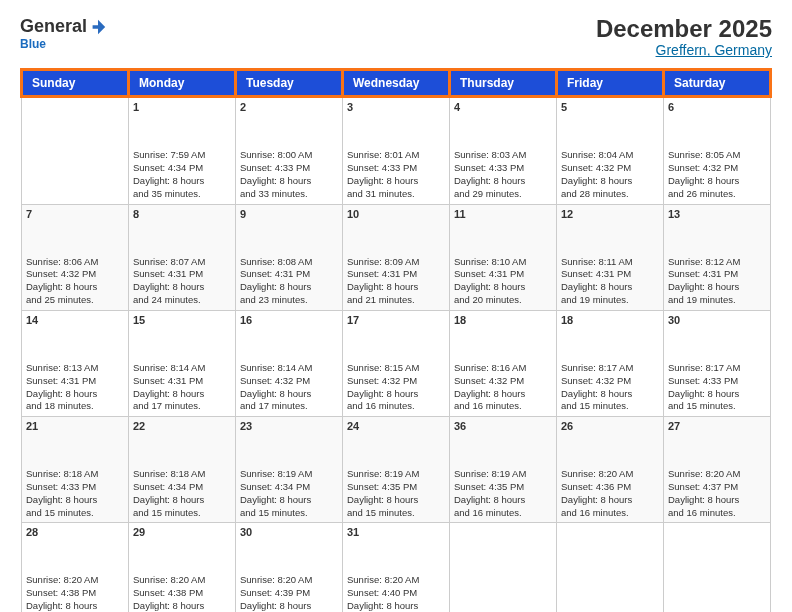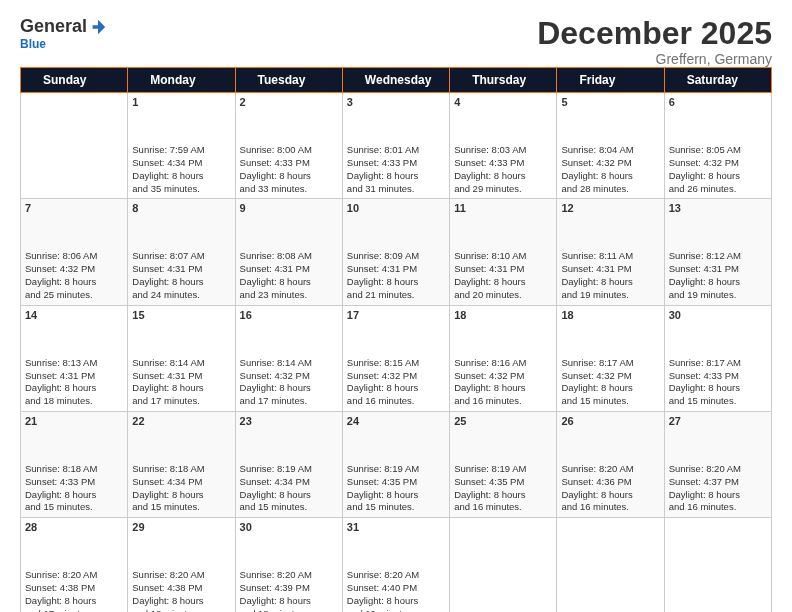--- a/index.html
+++ b/index.html
@@ -14,20 +14,21 @@
       width: 792px;
       height: 612px;
       padding: 16px 20px 12px 20px;
       display: flex;
       flex-direction: column;
     }
     .header {
       display: flex;
       justify-content: space-between;
       align-items: flex-start;
+      margin-bottom: 10px;
     }
     .logo {
       display: flex;
       flex-direction: column;
       align-items: flex-start;
     }
     .logo-text {
       display: flex;
       align-items: center;
     }
@@ -43,44 +44,45 @@
     }
     .logo-icon {
       width: 18px;
       height: 18px;
       margin-left: 2px;
     }
     .title-block {
       text-align: right;
     }
     .month-title {
-      font-size: 32px;
+      font-size: 24px;
       font-weight: bold;
       color: #333;
       line-height: 1.1;
     }
     .location {
       font-size: 14px;
-      color: #737373;
+      color: #0369a1;
+      text-decoration: underline;
     }
     .calendar {
       flex: 1;
       border: 1px solid #ccc;
       border-collapse: collapse;
       width: 100%;
       table-layout: fixed;
     }
     .calendar th {
-      background: #0f172a;
+      background: #1d4ed8;
       color: #fff;
       font-size: 12px;
       font-weight: bold;
-      padding: 5px 22px;
+      padding: 5px 9px;
       text-align: left;
-      border: 1px solid #f97316;
+      border: 3px solid #f97316;
     }
     .calendar td {
       border: 1px solid #ccc;
       vertical-align: top;
       padding: 3px 4px;
       font-size: 10px;
       color: #333;
       background: #fff;
     }
     .calendar tr:nth-child(even) td {
@@ -233,21 +235,21 @@
           </td>
           <td>
             <span class="day-num">23</span>
             <div class="day-info">Sunrise: 8:19 AM<br>Sunset: 4:34 PM<br>Daylight: 8 hours<br>and 15 minutes.</div>
           </td>
           <td>
             <span class="day-num">24</span>
             <div class="day-info">Sunrise: 8:19 AM<br>Sunset: 4:35 PM<br>Daylight: 8 hours<br>and 15 minutes.</div>
           </td>
           <td>
-            <span class="day-num">25</span>
+            <span class="day-num">36</span>
             <div class="day-info">Sunrise: 8:19 AM<br>Sunset: 4:35 PM<br>Daylight: 8 hours<br>and 16 minutes.</div>
           </td>
           <td>
             <span class="day-num">26</span>
             <div class="day-info">Sunrise: 8:20 AM<br>Sunset: 4:36 PM<br>Daylight: 8 hours<br>and 16 minutes.</div>
           </td>
           <td>
             <span class="day-num">27</span>
             <div class="day-info">Sunrise: 8:20 AM<br>Sunset: 4:37 PM<br>Daylight: 8 hours<br>and 16 minutes.</div>
           </td>

